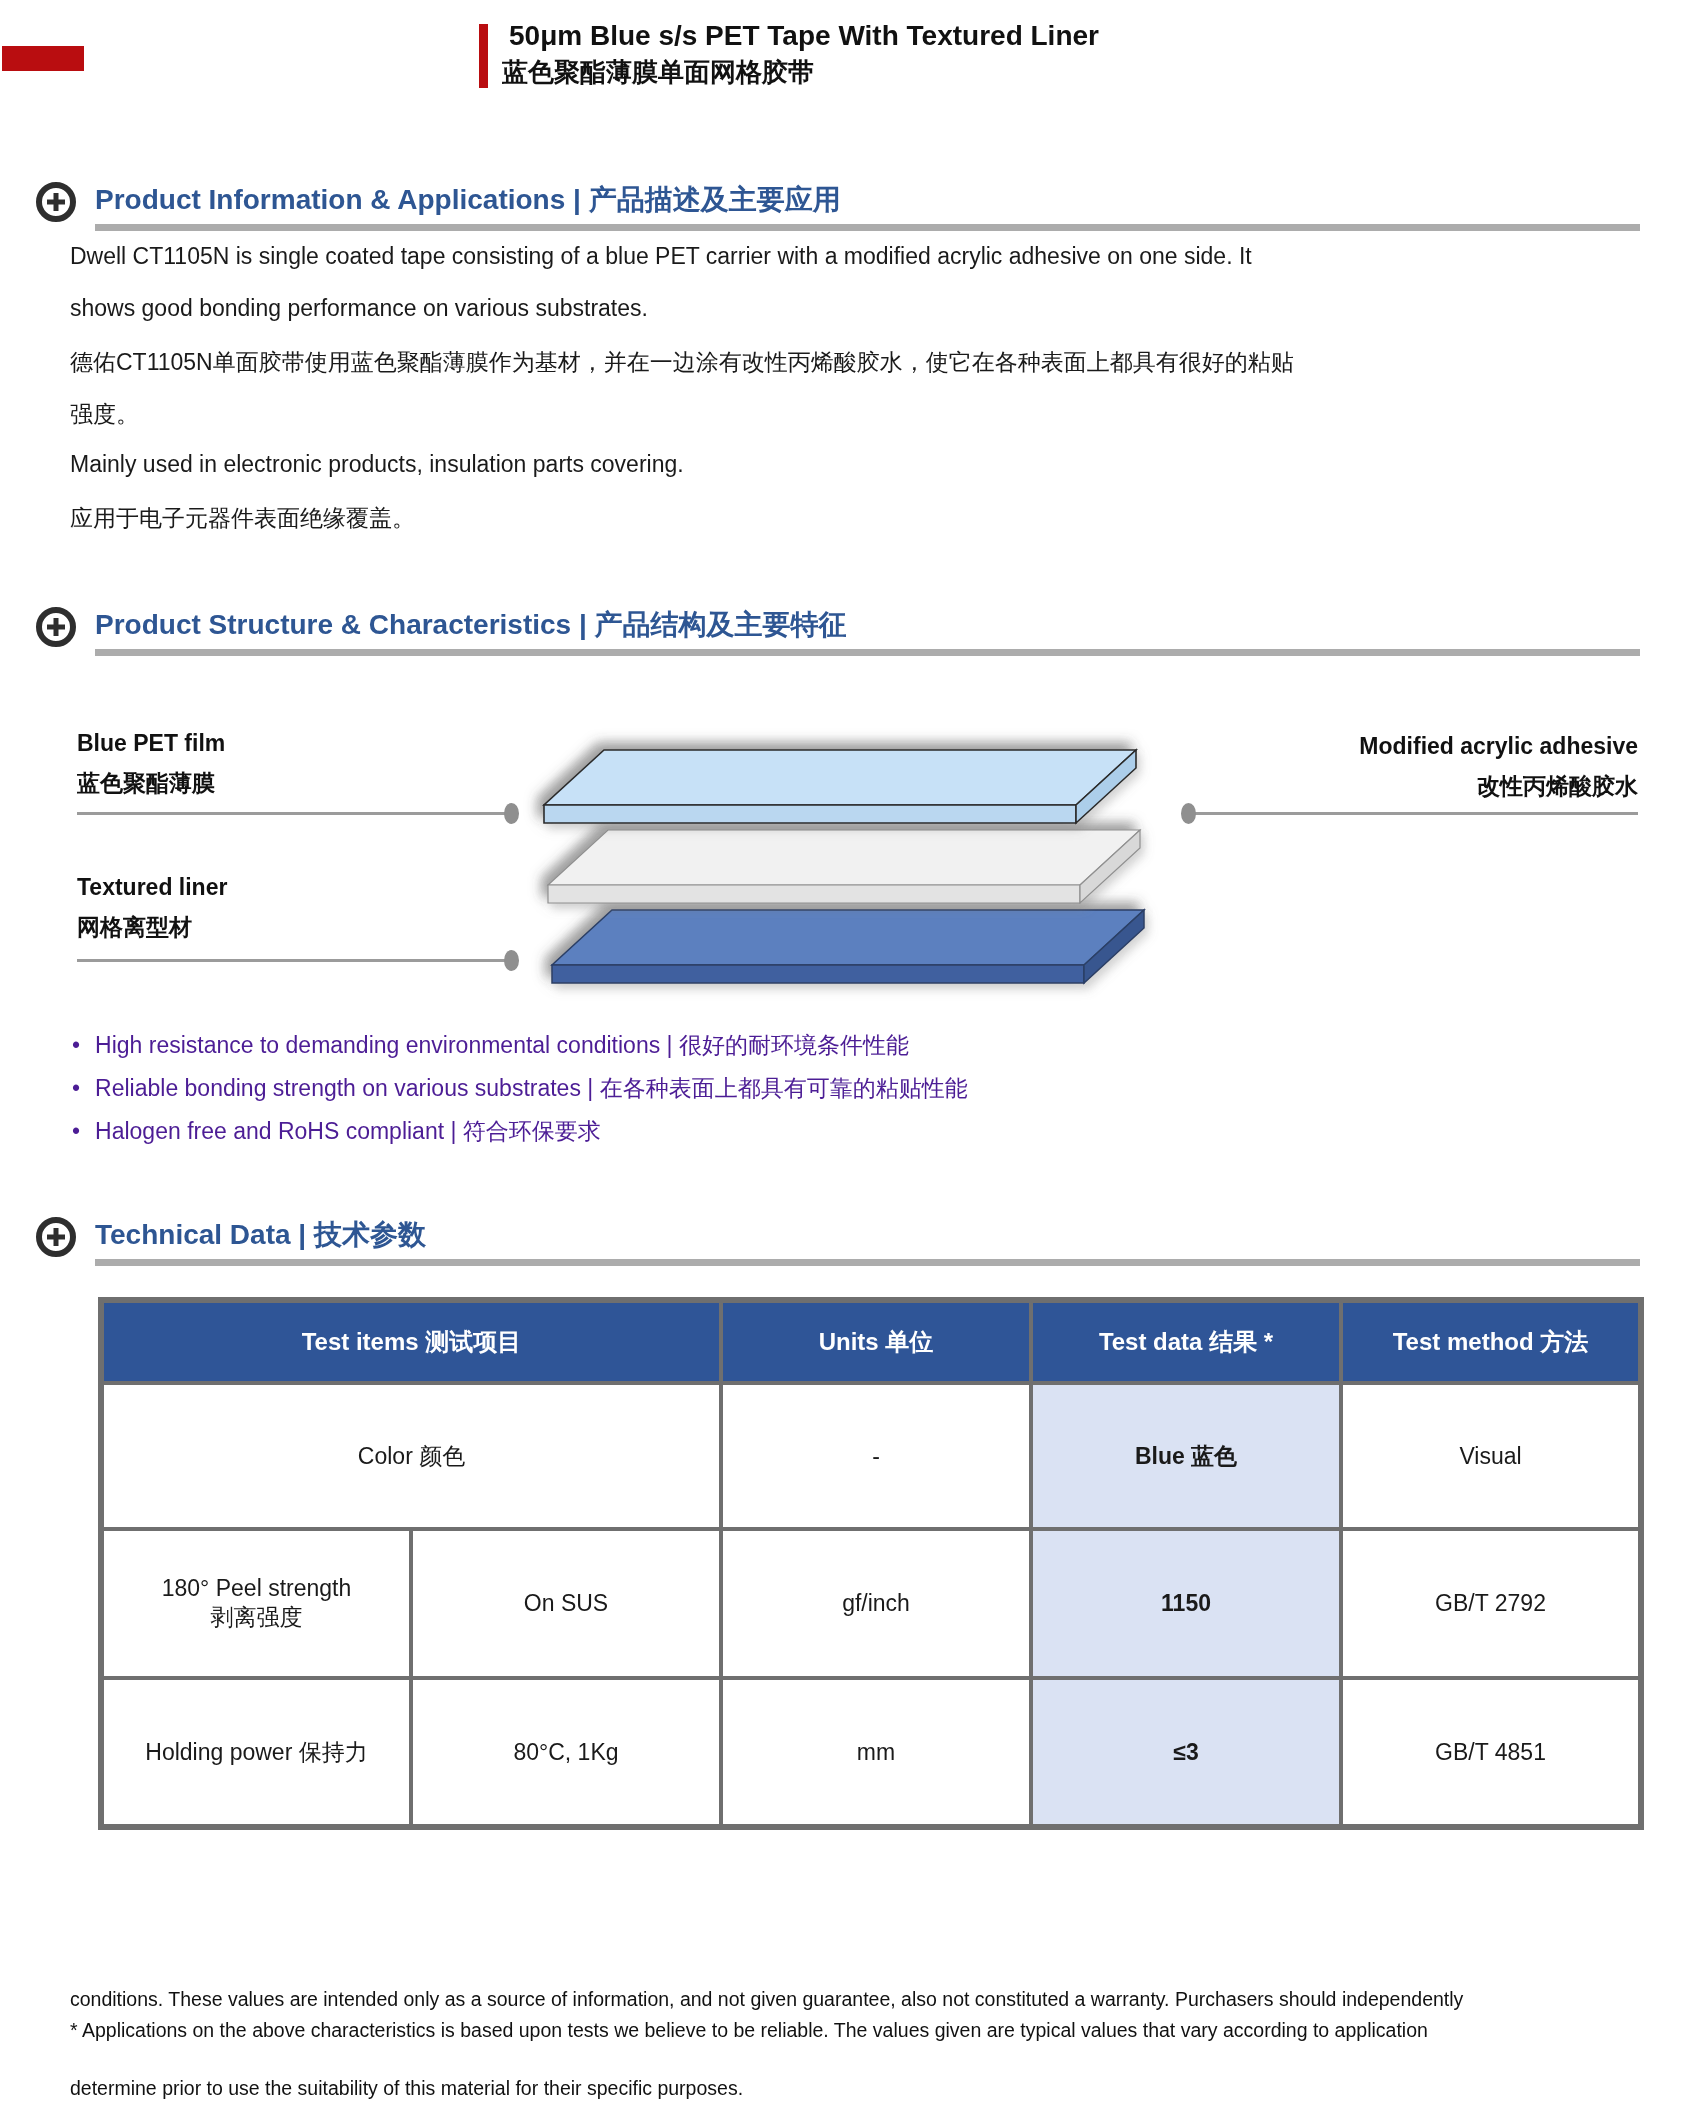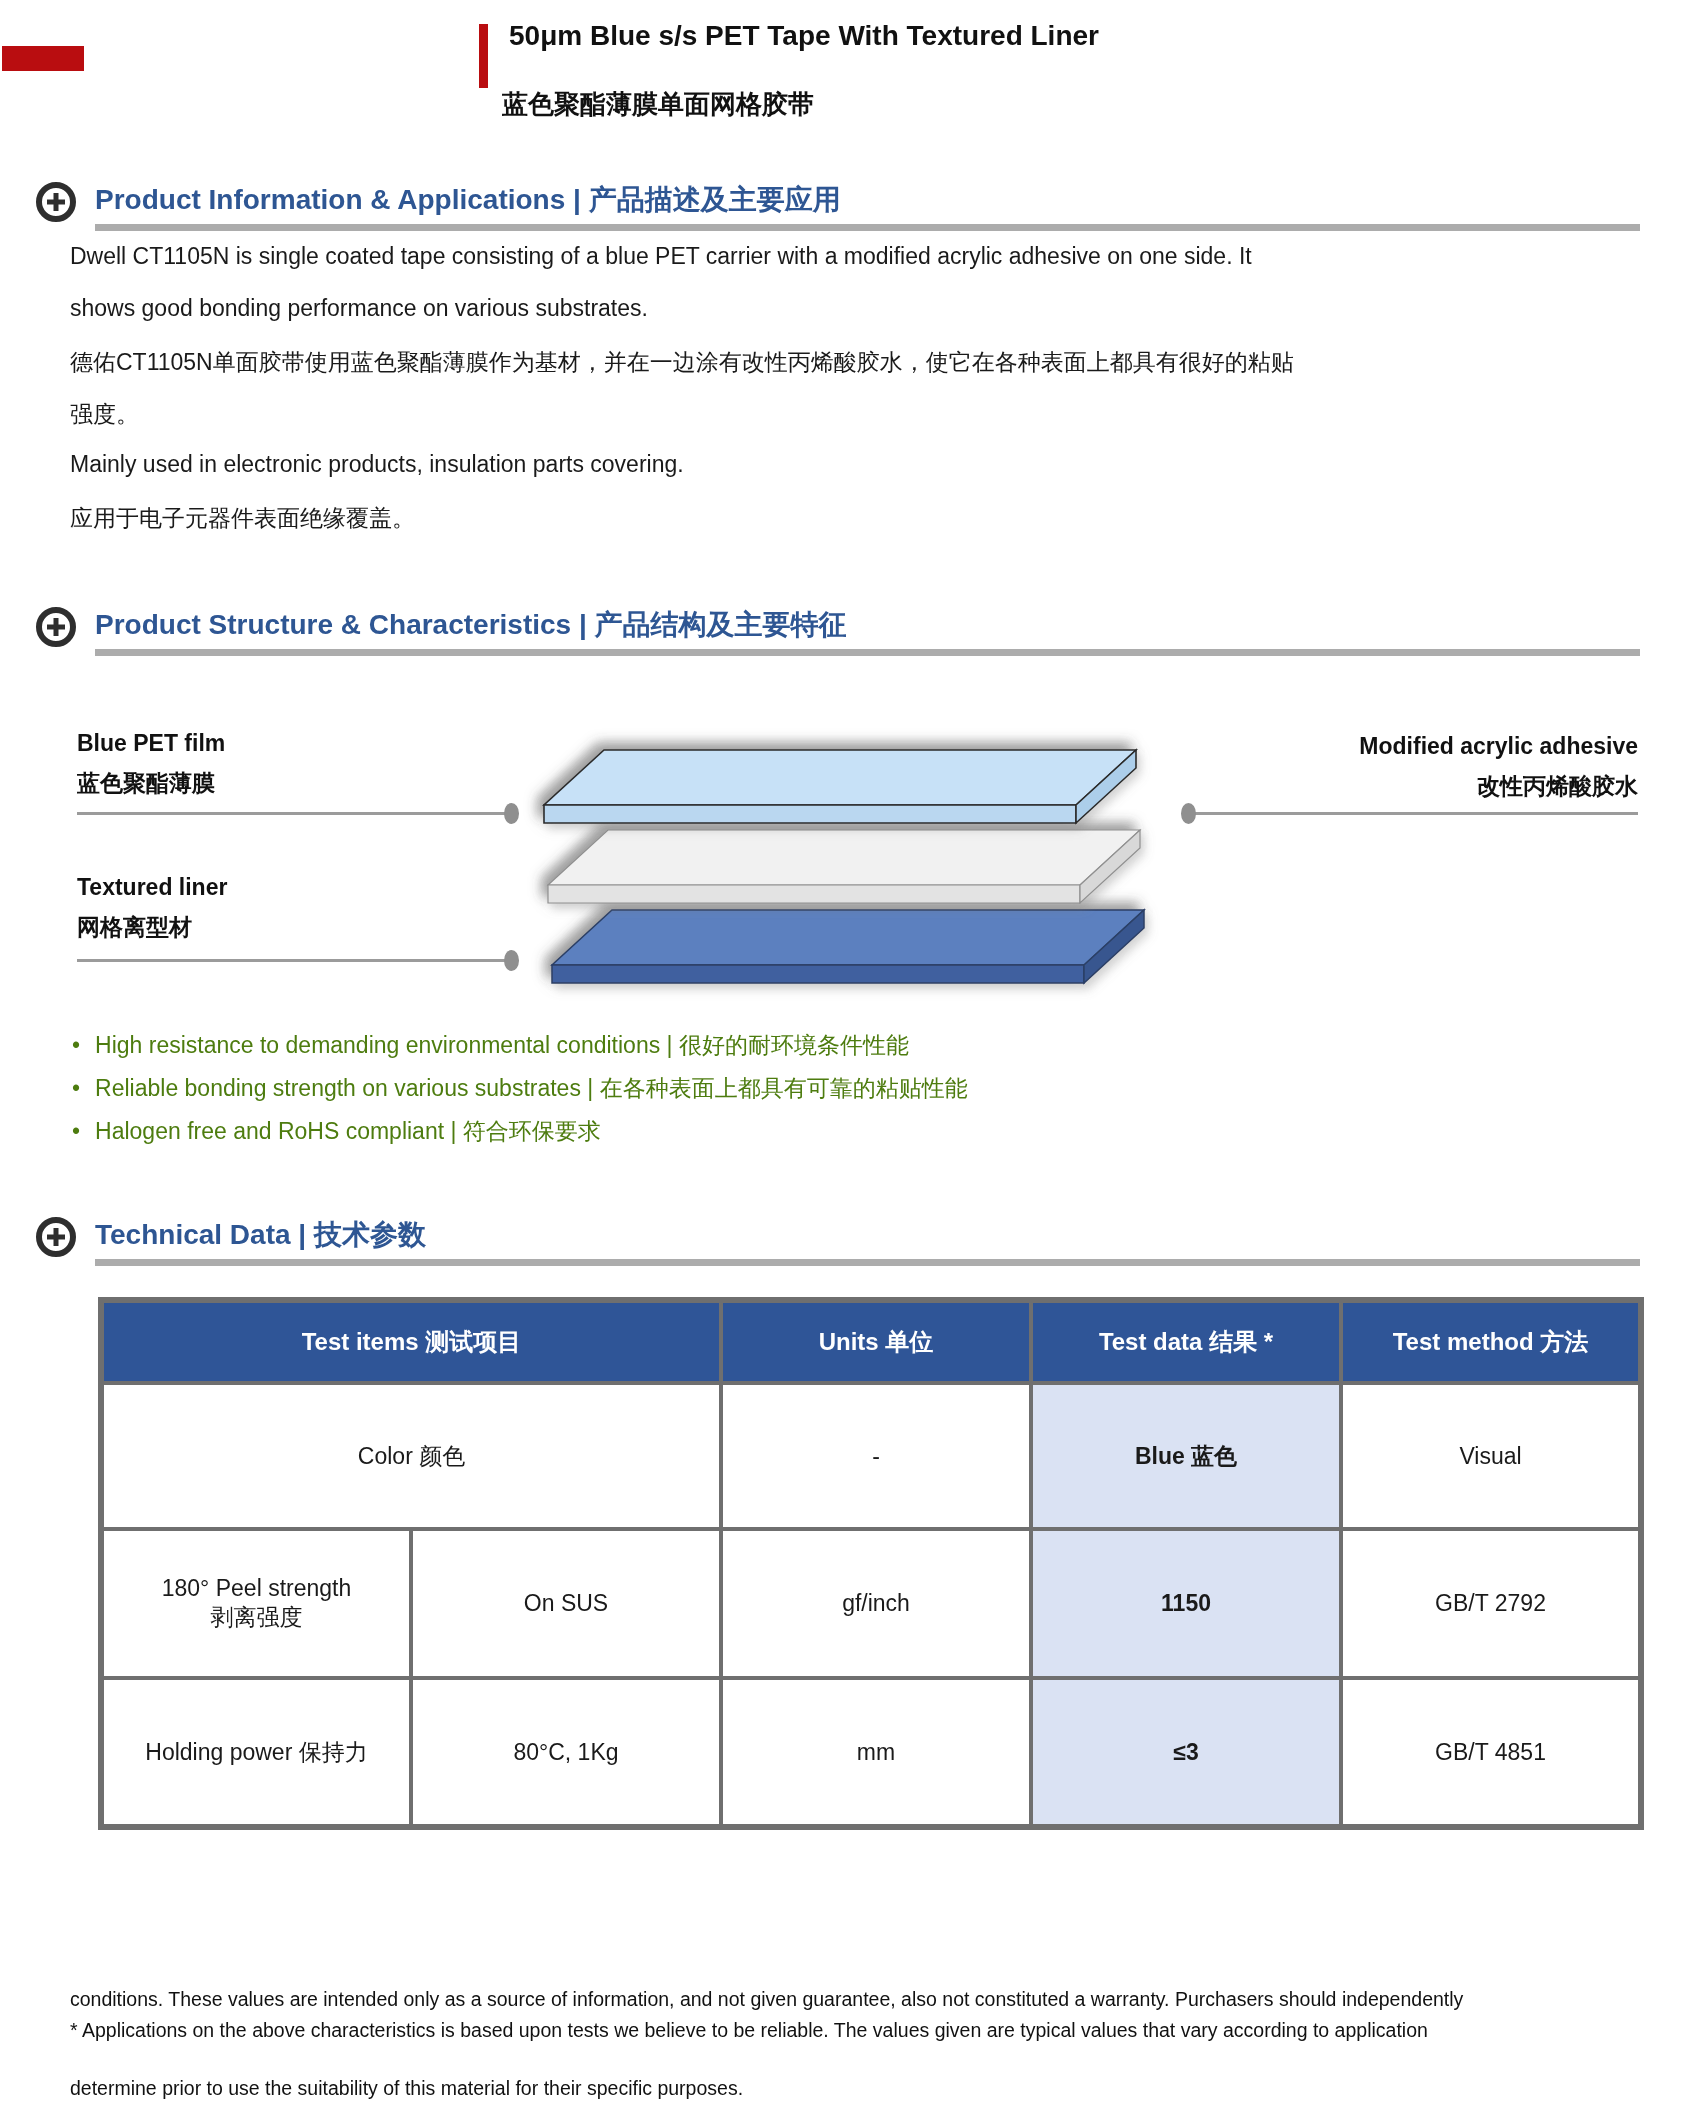--- a/index.html
+++ b/index.html
@@ -9,21 +9,21 @@
     background:#ffffff;
     font-family:"Liberation Sans","DejaVu Sans",sans-serif;
     color:#1a1a1a;
     overflow:hidden;
   }
   
   .red-chip{position:absolute;left:2px;top:46px;width:82px;height:25px;background:#B90D10;}
   .product-code{position:absolute;left:94px;top:6px;font-size:76px;font-weight:bold;color:#305A9E;letter-spacing:3px;line-height:1;}
   .red-bar{position:absolute;left:479px;top:24px;width:9px;height:64px;background:#B90D10;}
   .title-en{position:absolute;left:502px;top:20px;font-size:28px;font-weight:bold;color:#111;white-space:nowrap;margin-left:7px;}
-  .title-zh{position:absolute;left:502px;top:55px;font-size:26px;font-weight:bold;color:#111;white-space:nowrap;margin-top:32px;}
+  .title-zh{position:absolute;left:502px;top:55px;font-size:26px;font-weight:bold;color:#111;white-space:nowrap;}
 
   
   .section{position:absolute;left:36px;width:1604px;height:60px;}
   .icon-plus{position:absolute;left:0;top:4px;width:28px;height:28px;border:6px solid #2E2E2E;border-radius:50%;}
   .icon-plus::before,.icon-plus::after{content:"";position:absolute;left:50%;top:50%;background:#2E2E2E;}
   .icon-plus::before{width:18px;height:5px;transform:translate(-50%,-50%);}
   .icon-plus::after{width:5px;height:18px;transform:translate(-50%,-50%);}
   .sec-title{position:absolute;left:59px;top:3px;font-size:28px;font-weight:bold;color:#2E5693;white-space:nowrap;}
   .sec-underline{position:absolute;left:59px;right:0;top:46px;height:7px;background:#ACACAC;}
   .section-info{top:178px;}
@@ -36,21 +36,21 @@
   
   .diagram-label{position:absolute;font-weight:bold;font-size:23px;color:#111;white-space:nowrap;}
   .diagram-label.right{left:1100px;width:538px;text-align:right;}
   .pointer-line{position:absolute;height:3px;background:#9B9B9B;}
   .pointer-dot{position:absolute;width:15px;height:21px;background:#8F8F8F;border-radius:50%;top:-9px;}
   .pointer-dot.at-right{right:-4px;}
   .pointer-dot.at-left{left:-4px;}
   .stack-svg{position:absolute;left:540px;top:742px;overflow:visible;}
 
   
-  .bullet-line{position:absolute;left:72px;font-size:23px;color:#4d7c0f;white-space:nowrap;}
+  .bullet-line{position:absolute;left:72px;font-size:23px;color:#4c1d95;white-space:nowrap;}
   .bullet-line::before{content:"•";margin-right:15px;}
 
   
   .tech-table{
     position:absolute;left:98px;top:1297px;width:1540px;
     border-collapse:collapse;table-layout:fixed;
     font-size:23px;color:#1a1a1a;
     border:6px solid #6F6F6F;
   }
   .tech-table th,.tech-table td{border:4px solid #6F6F6F;text-align:center;vertical-align:middle;padding:0;}

